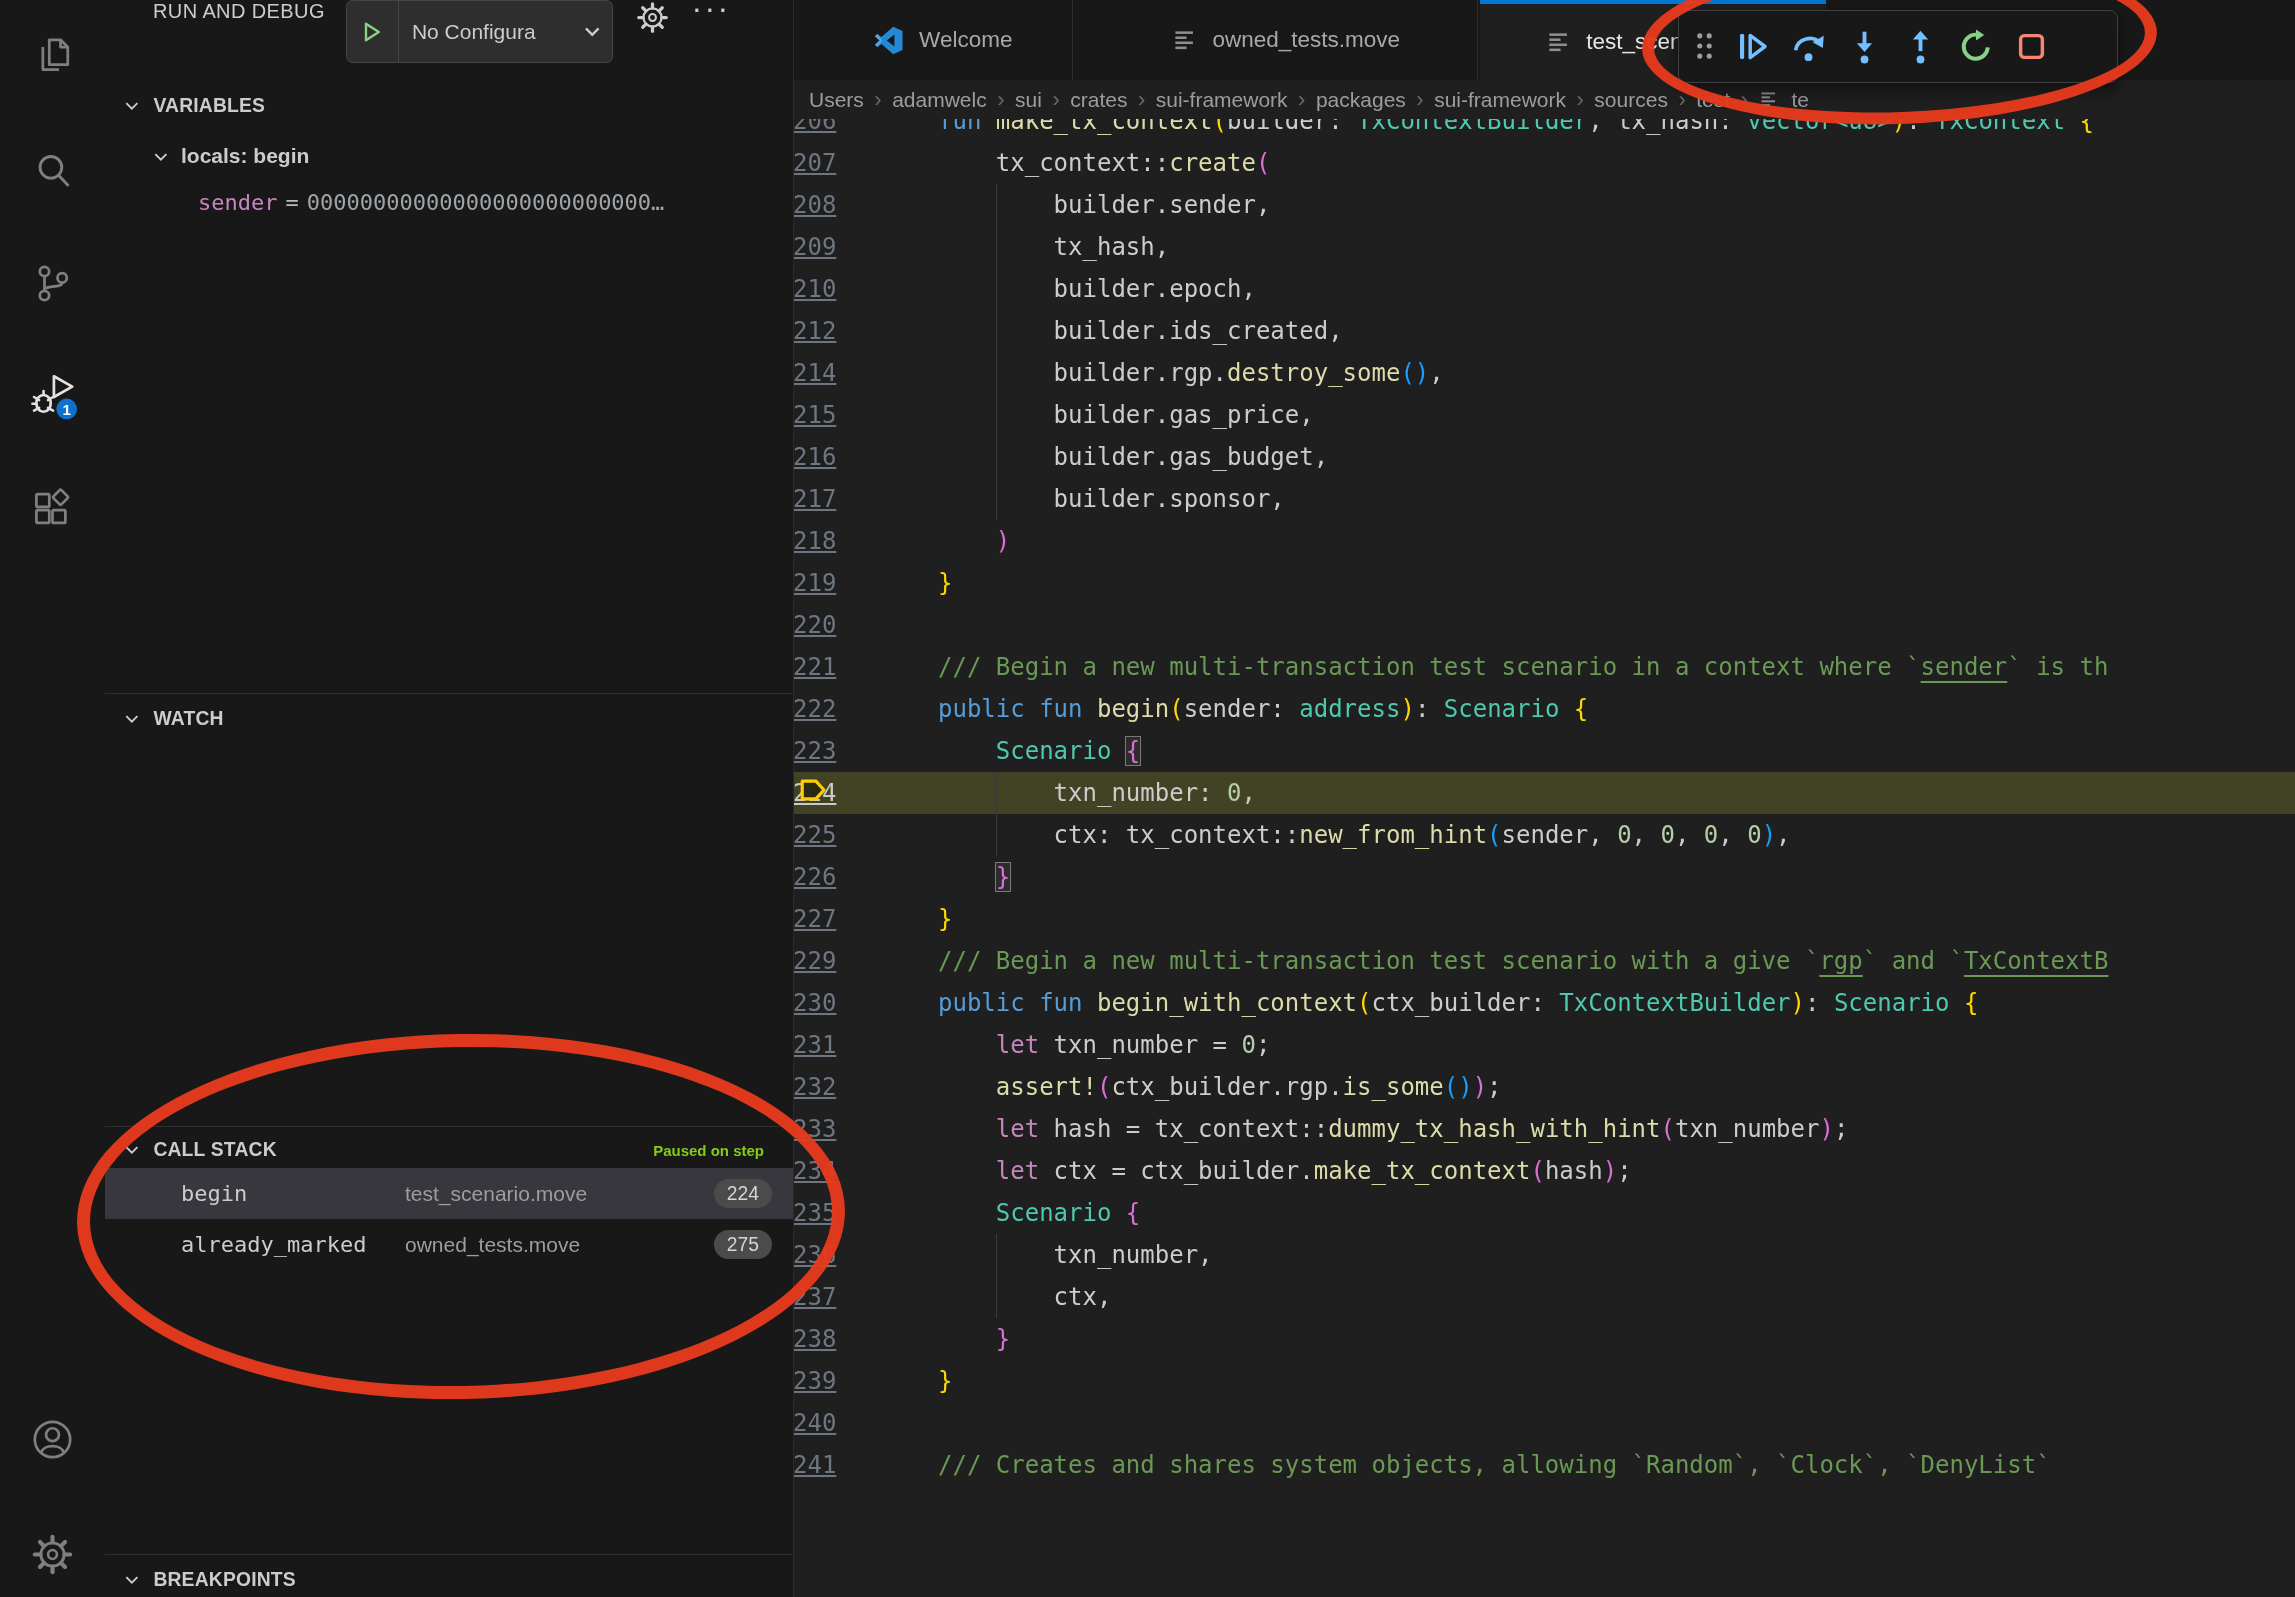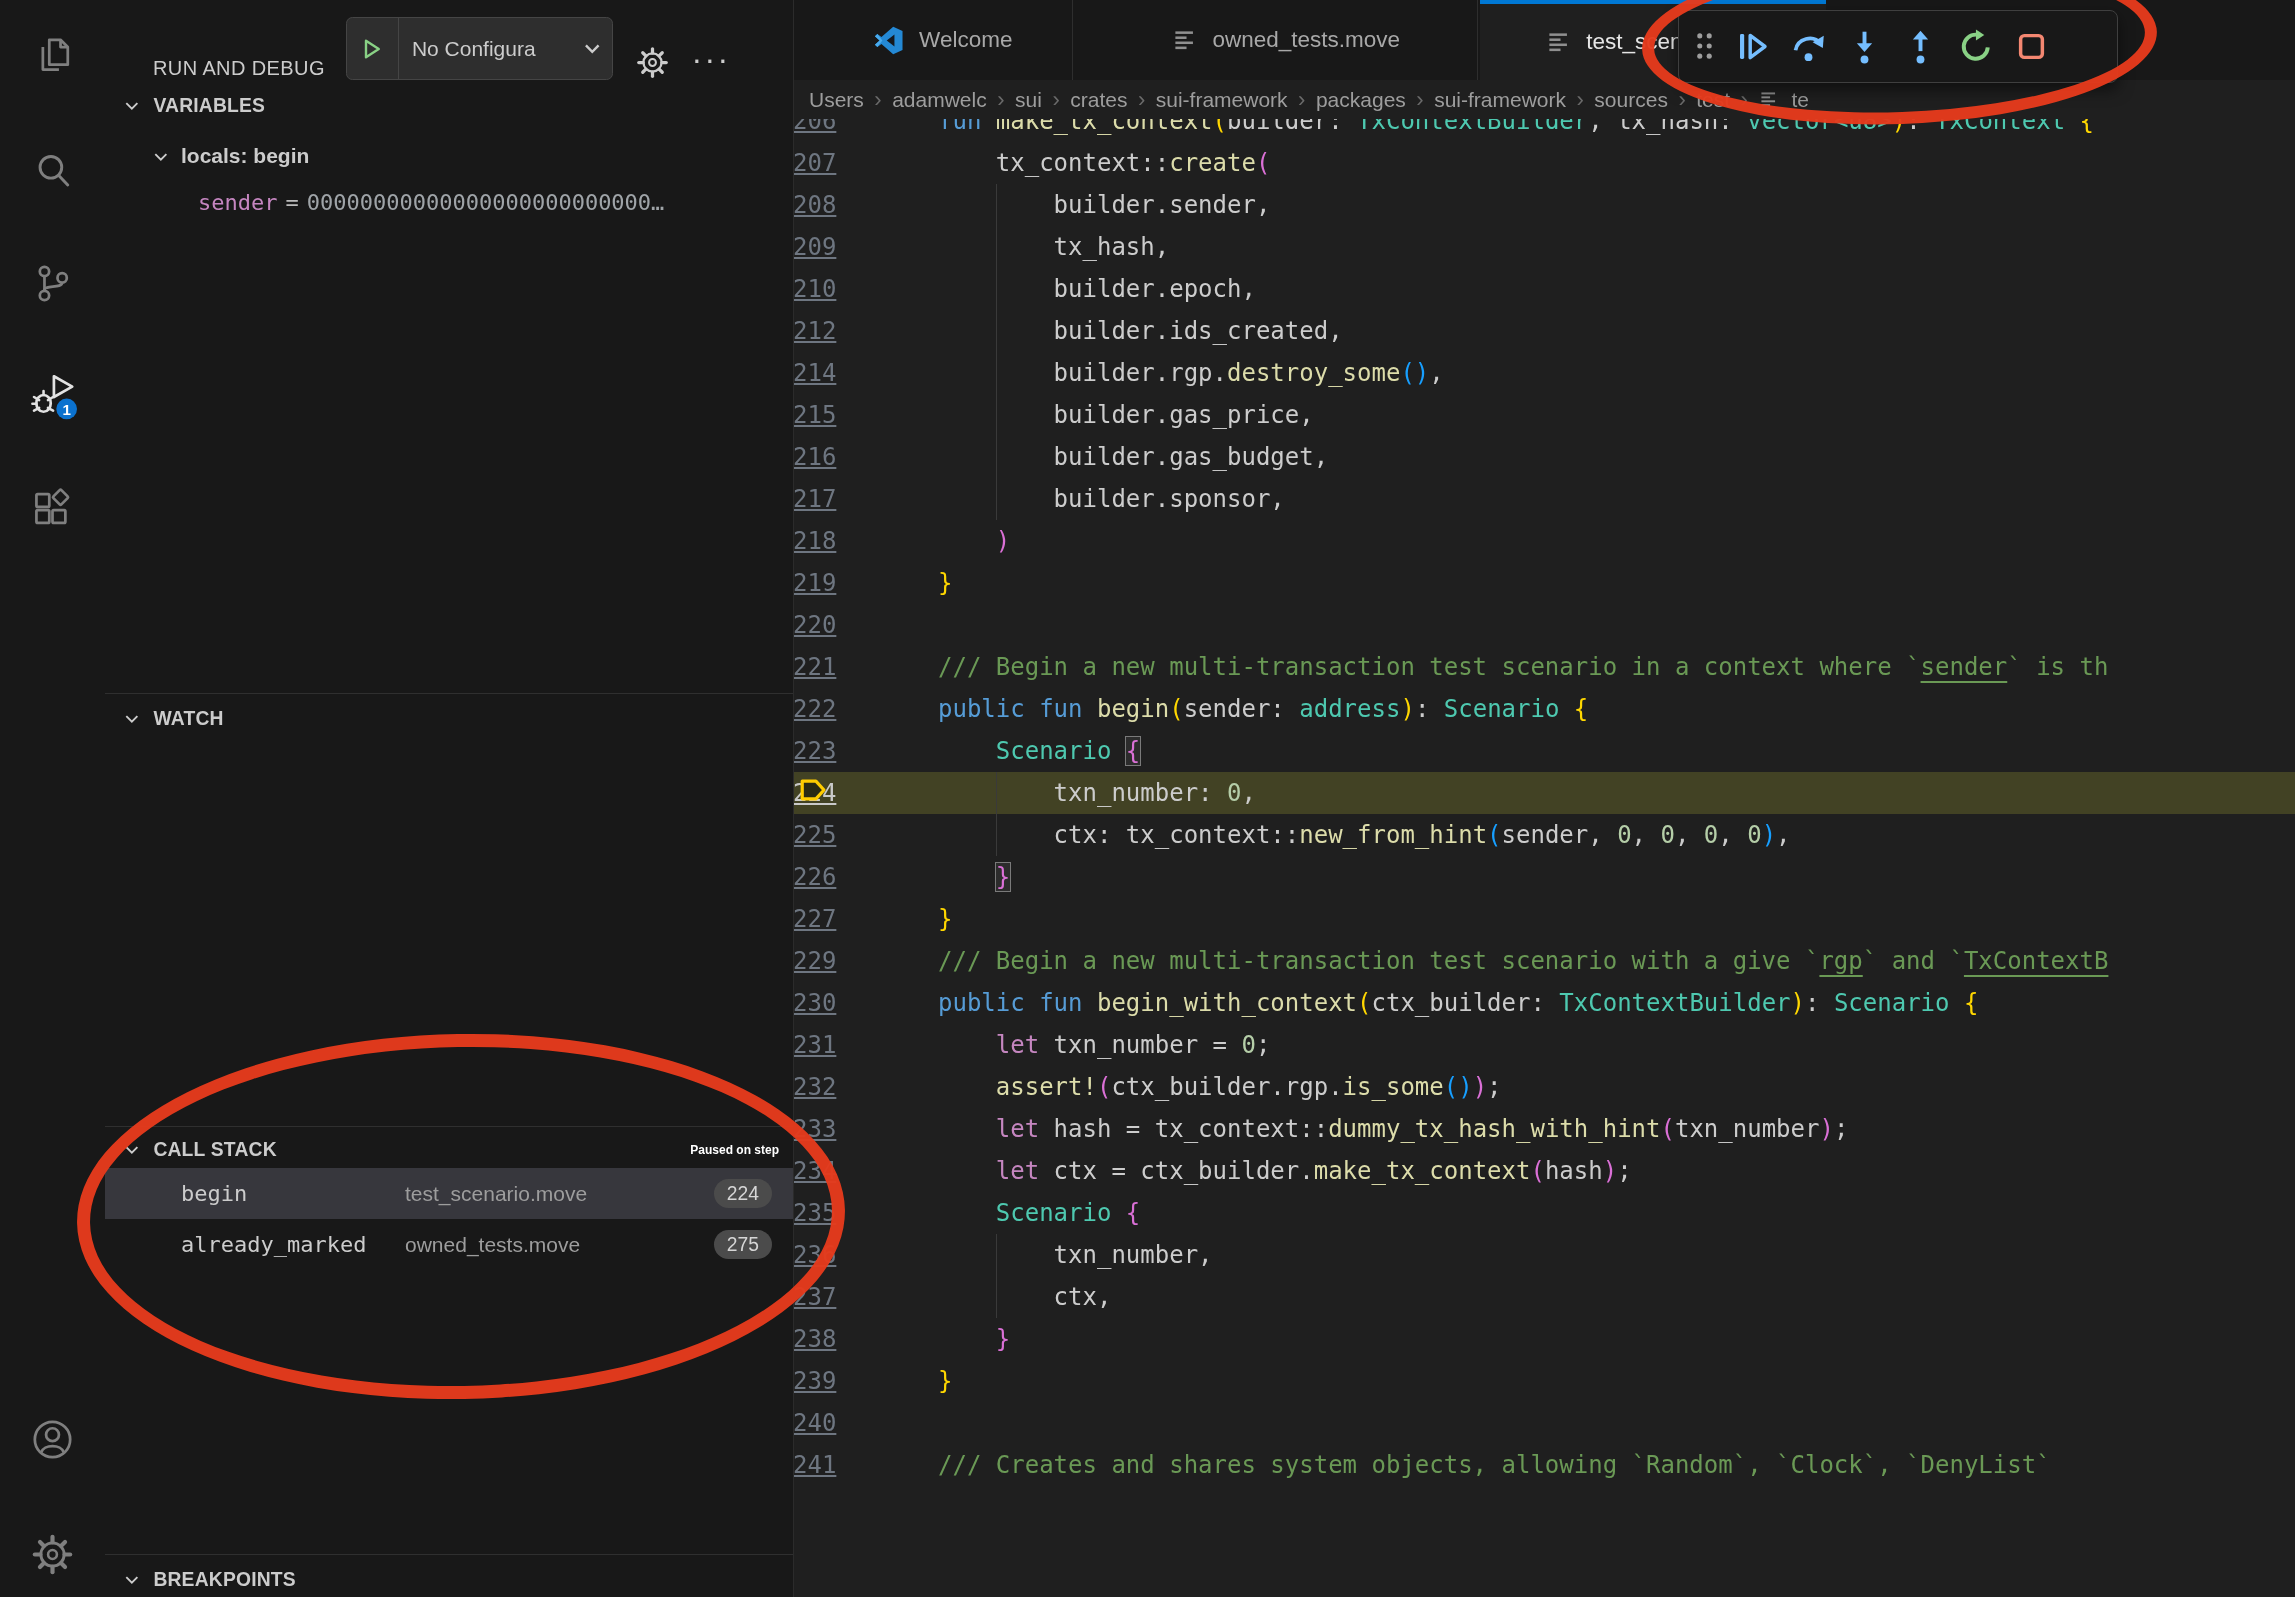--- a/index.html
+++ b/index.html
@@ -6,33 +6,33 @@
   body{position:relative;width:2295px;height:1597px;overflow:hidden;background:#1f1f1f;
        font-family:"Liberation Sans",sans-serif;color:#cccccc;-webkit-font-smoothing:antialiased;}
 
   
   #activity{position:absolute;left:0;top:0;width:105px;height:100%;background:#181818;border-right:0.8px solid #2b2b2b;z-index:10;}
   .act-item{position:absolute;left:30px;width:45px;height:45px;}
   .act-item svg{display:block;}
 
   
   #sidebar{position:absolute;left:105px;top:0;width:688px;height:100%;background:#181818;border-right:0.8px solid #2b2b2b;z-index:10;}
-  .sb-top{position:absolute;top:0;left:0;right:0;height:80px;display:flex;align-items:flex-end;padding:0 21px 0 48px;}
+  .sb-top{position:absolute;top:0;left:0;right:0;height:80px;display:flex;align-items:flex-start;padding:0 21px 0 48px;}
   .sb-title{font-size:20px;color:#cccccc;letter-spacing:0.4px;white-space:nowrap;}
   .launch{margin-left:21px;display:flex;align-items:center;height:61px;width:265px;background:#2e2e2e;border:0.8px solid #454545;border-radius:6.4px;overflow:hidden;}
   .launch .playseg{width:51px;height:100%;display:flex;align-items:center;justify-content:center;border-right:0.8px solid #454545;}
   .launch .cfg{flex:1;padding-left:13px;font-size:21px;color:#cccccc;white-space:nowrap;overflow:hidden;width:119px;}
   .launch .chev{padding:0 8px 0 1.6px;display:flex;align-items:center;}
   .sb-gear{margin-left:22.5px;width:35px;height:35px;}
   .sb-dots{margin-left:21px;font-size:32px;color:#cccccc;letter-spacing:2.4px;line-height:16px;padding-bottom:13px;}
 
   .sect-head{position:absolute;left:0;right:0;height:42px;display:flex;align-items:center;padding-left:17.7px;gap:13px;}
   .sect-label{font-size:19.3px;font-weight:700;color:#cccccc;letter-spacing:0.2px;}
   .twisty{width:17.7px;height:17.7px;flex:none;}
-  .sect-status{margin-left:auto;margin-right:14px;font-size:12px;font-weight:700;color:#ffffff;}
+  .sect-status{margin-left:auto;margin-right:29px;font-size:15px;font-weight:700;color:#84cc16;}
   .scope-row{position:absolute;left:0;right:0;height:42px;display:flex;align-items:center;padding-left:47px;gap:11.3px;font-size:21px;color:#cccccc;font-weight:600;}
   .var-row{position:absolute;left:0;right:0;height:39px;display:flex;align-items:center;padding-left:93px;font-family:"DejaVu Sans Mono",monospace;font-size:22px;white-space:nowrap;overflow:hidden;}
   .var-name{color:#c586c0;}
   .var-eq{color:#bbbbbb;padding:0 8px;}
   .var-val{color:#9fa4a8;}
 
   .divider{position:absolute;left:0;right:0;height:0.8px;background:#2f2f2f;}
 
   .frames{position:absolute;left:0;right:0;}
   .frame{height:51px;display:flex;align-items:center;padding:0 21px 0 76px;font-size:21px;}

